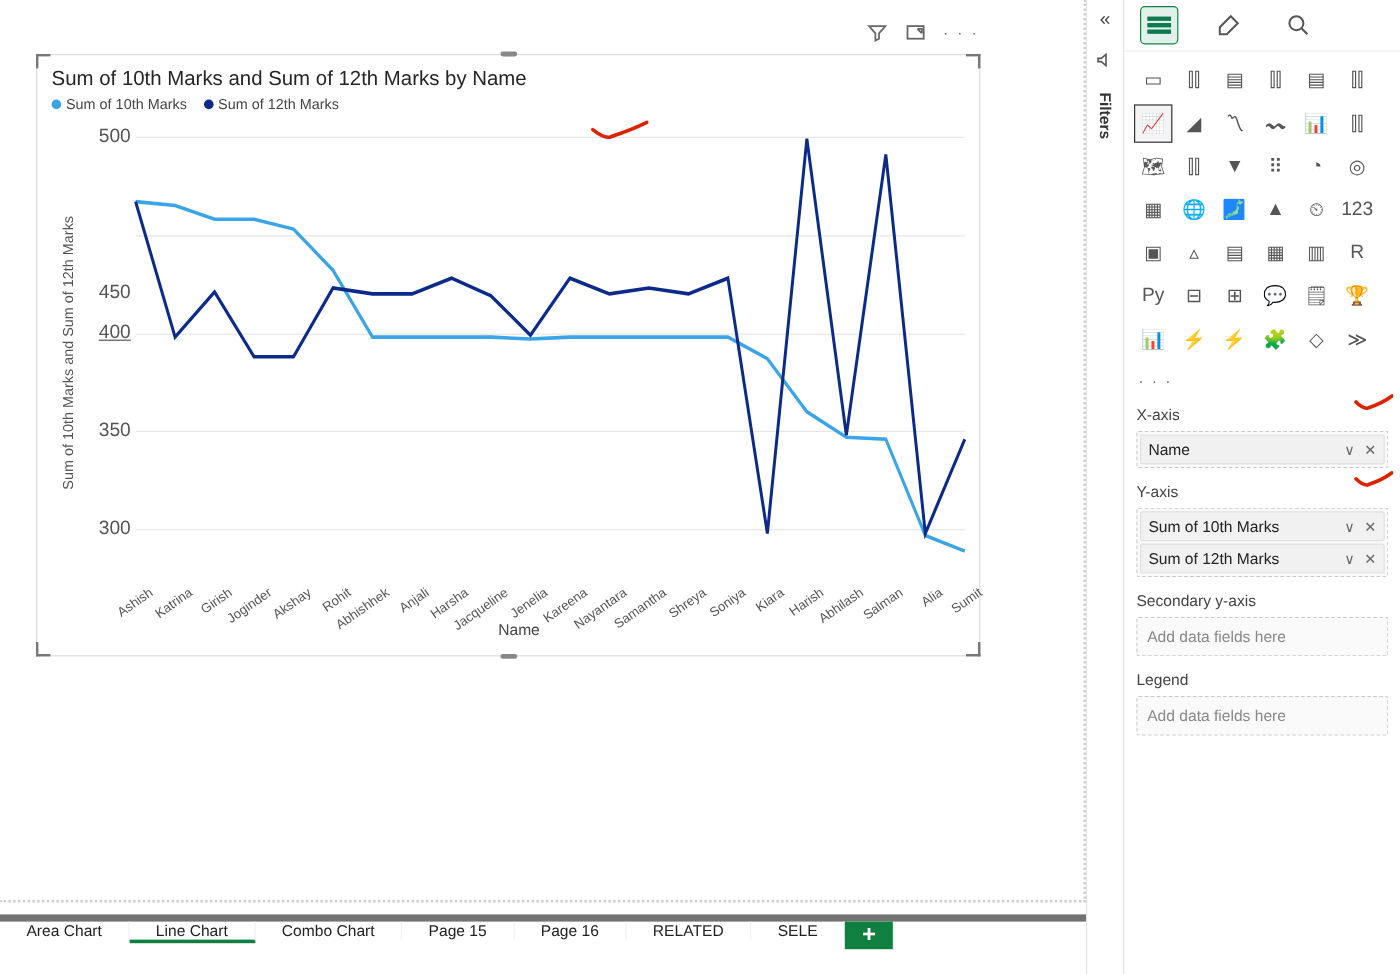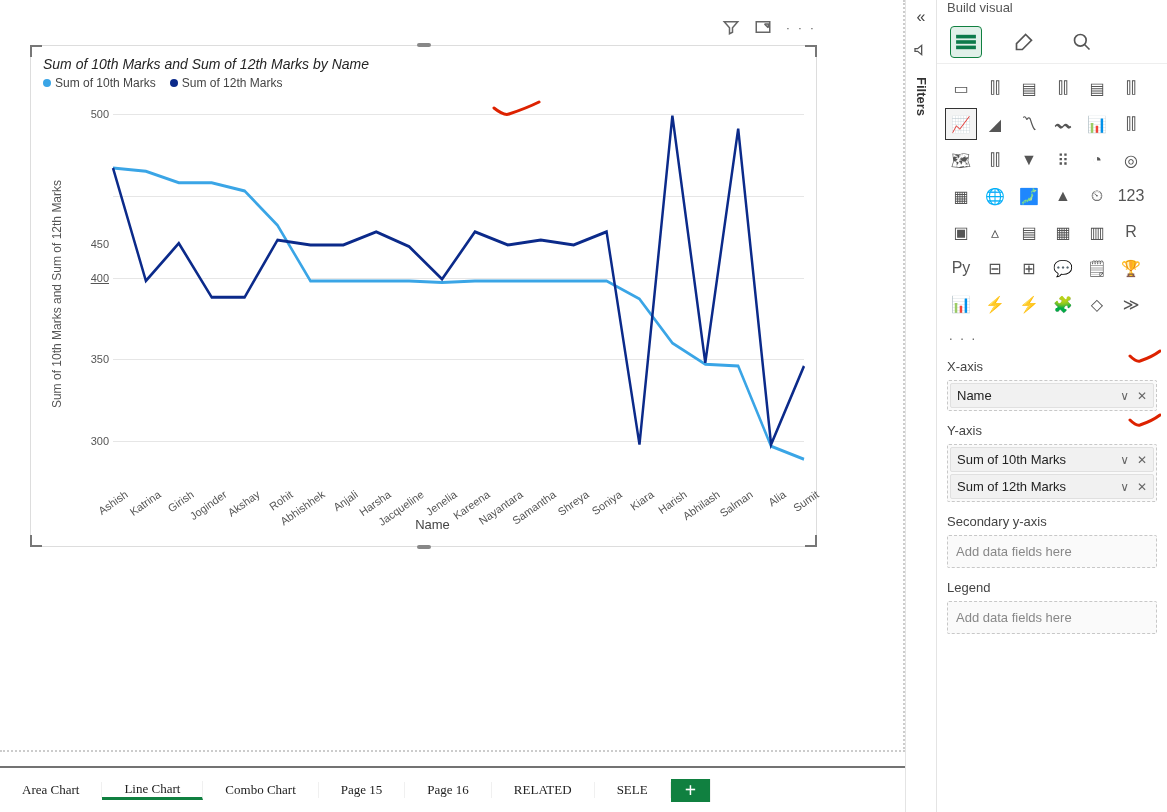--- a/index.html
+++ b/index.html
@@ -10,38 +10,38 @@
   .visual-frame .corner{position:absolute;width:10px;height:10px;border:2px solid #777;}
   .corner.tl{top:-1px;left:-1px;border-right:none;border-bottom:none;}
   .corner.tr{top:-1px;right:-1px;border-left:none;border-bottom:none;}
   .corner.bl{bottom:-1px;left:-1px;border-right:none;border-top:none;}
   .corner.br{bottom:-1px;right:-1px;border-left:none;border-top:none;}
   .handle{position:absolute;width:14px;height:4px;background:#888;border-radius:2px;}
   .handle.top{top:-3px;left:50%;transform:translateX(-50%);}
   .handle.bottom{bottom:-3px;left:50%;transform:translateX(-50%);}
   .visual-toolbar{position:absolute;top:-28px;right:0;display:flex;gap:14px;color:#666;}
   .visual-toolbar span{cursor:pointer;display:inline-flex;align-items:center;}
-  .chart-title{font-size:14px;color:#252525;padding:10px 0 0 12px;font-style:italic;}
+  .chart-title{font-size:17px;color:#252525;padding:10px 0 0 12px;}
   .legend{display:flex;gap:14px;align-items:center;padding:4px 0 0 12px;font-size:12px;color:#444;}
   .legend-item{display:flex;align-items:center;gap:4px;}
   .dot{width:8px;height:8px;border-radius:50%;display:inline-block;}
   .chart-body{position:absolute;left:30px;top:68px;right:12px;bottom:72px;}
   .ylabel{position:absolute;left:-4px;top:50%;transform:translate(-50%,-50%) rotate(-90deg);transform-origin:center;font-size:12px;color:#555;white-space:nowrap;}
   .xlabel{position:absolute;bottom:-58px;left:50%;transform:translateX(-50%);font-size:13px;color:#444;}
   .grid-line{position:absolute;left:52px;right:0;border-top:1px solid #e6e6e6;height:0;}
-  .ytick{position:absolute;left:0;width:48px;text-align:right;font-size:11px;color:#555;transform:translateY(-50%);}
+  .ytick{position:absolute;left:0;width:48px;text-align:right;font-size:16px;color:#555;transform:translateY(-50%);}
   .plot{position:absolute;left:52px;right:0;top:0;bottom:0;}
   .plot svg{width:100%;height:100%;overflow:visible;}
   .xtick{position:absolute;font-size:11px;color:#555;transform:rotate(-35deg);transform-origin:top right;white-space:nowrap;text-align:right;width:70px;}
   .xtick-row{position:absolute;left:52px;right:0;bottom:-8px;height:0;}
 
   .red-check{position:absolute;color:#e11;}
   .red-check svg{stroke:#d20;stroke-width:3;fill:none;stroke-linecap:round;}
 
-  .tabs{position:absolute;left:0;right:0;bottom:0;height:44px;border-top:2px solid #737373;display:flex;align-items:center;background:#fff;font-family:Liberation Serif, serif;}
+  .tabs{position:absolute;left:0;right:0;bottom:0;height:44px;border-top:6px solid #737373;display:flex;align-items:flex-start;background:#fff;}
   .tab{padding:0 22px;display:flex;align-items:center;border-right:1px solid #f0f0f0;cursor:pointer;color:#222;white-space:nowrap;}
   .tab.active{border-bottom:3px solid #108040;color:#222;}
   .tab.add{background:#108040;color:#fff;padding:0 14px;font-size:20px;font-weight:bold;}
 
   .filters-strip{width:30px;border-left:1px solid #e4e4e4;display:flex;flex-direction:column;align-items:center;padding-top:8px;gap:16px;background:#fff;}
   .filters-strip .coll{font-size:16px;color:#444;}
   .filters-strip .vtxt{writing-mode:vertical-rl;font-size:13px;color:#333;font-weight:600;}
 
   .viz-panel{width:230px;border-left:1px solid #e4e4e4;display:flex;flex-direction:column;background:#fff;overflow-y:auto;}
   .viz-head{display:flex;align-items:center;justify-content:space-between;padding:8px 10px 4px 10px;font-size:16px;font-weight:700;}
@@ -171,21 +171,20 @@
 
   <div class="filters-strip">
     <div class="coll">«</div>
     <div><svg width="16" height="16" viewBox="0 0 24 24" fill="none" stroke="#555" stroke-width="2">
           <path d="M3 10v4h4l6 5V5l-6 5H3z"></path>
         </svg></div>
     <div class="vtxt">Filters</div>
   </div>
 
   <div class="viz-panel">
-    <div class="viz-sub">Build visual</div>
     <div class="viz-modes">
       <div class="mode-icon active">
           <svg width="22" height="18" viewBox="0 0 24 20">
             <rect x="1" y="2" width="22" height="4" fill="#0d7a4b"></rect>
             <rect x="1" y="8" width="22" height="4" fill="#0d7a4b"></rect>
             <rect x="1" y="14" width="22" height="4" fill="#0d7a4b"></rect>
           </svg>
         </div>
       <div class="mode-icon">
           <svg width="20" height="20" viewBox="0 0 24 24" fill="none" stroke="#555" stroke-width="2">

